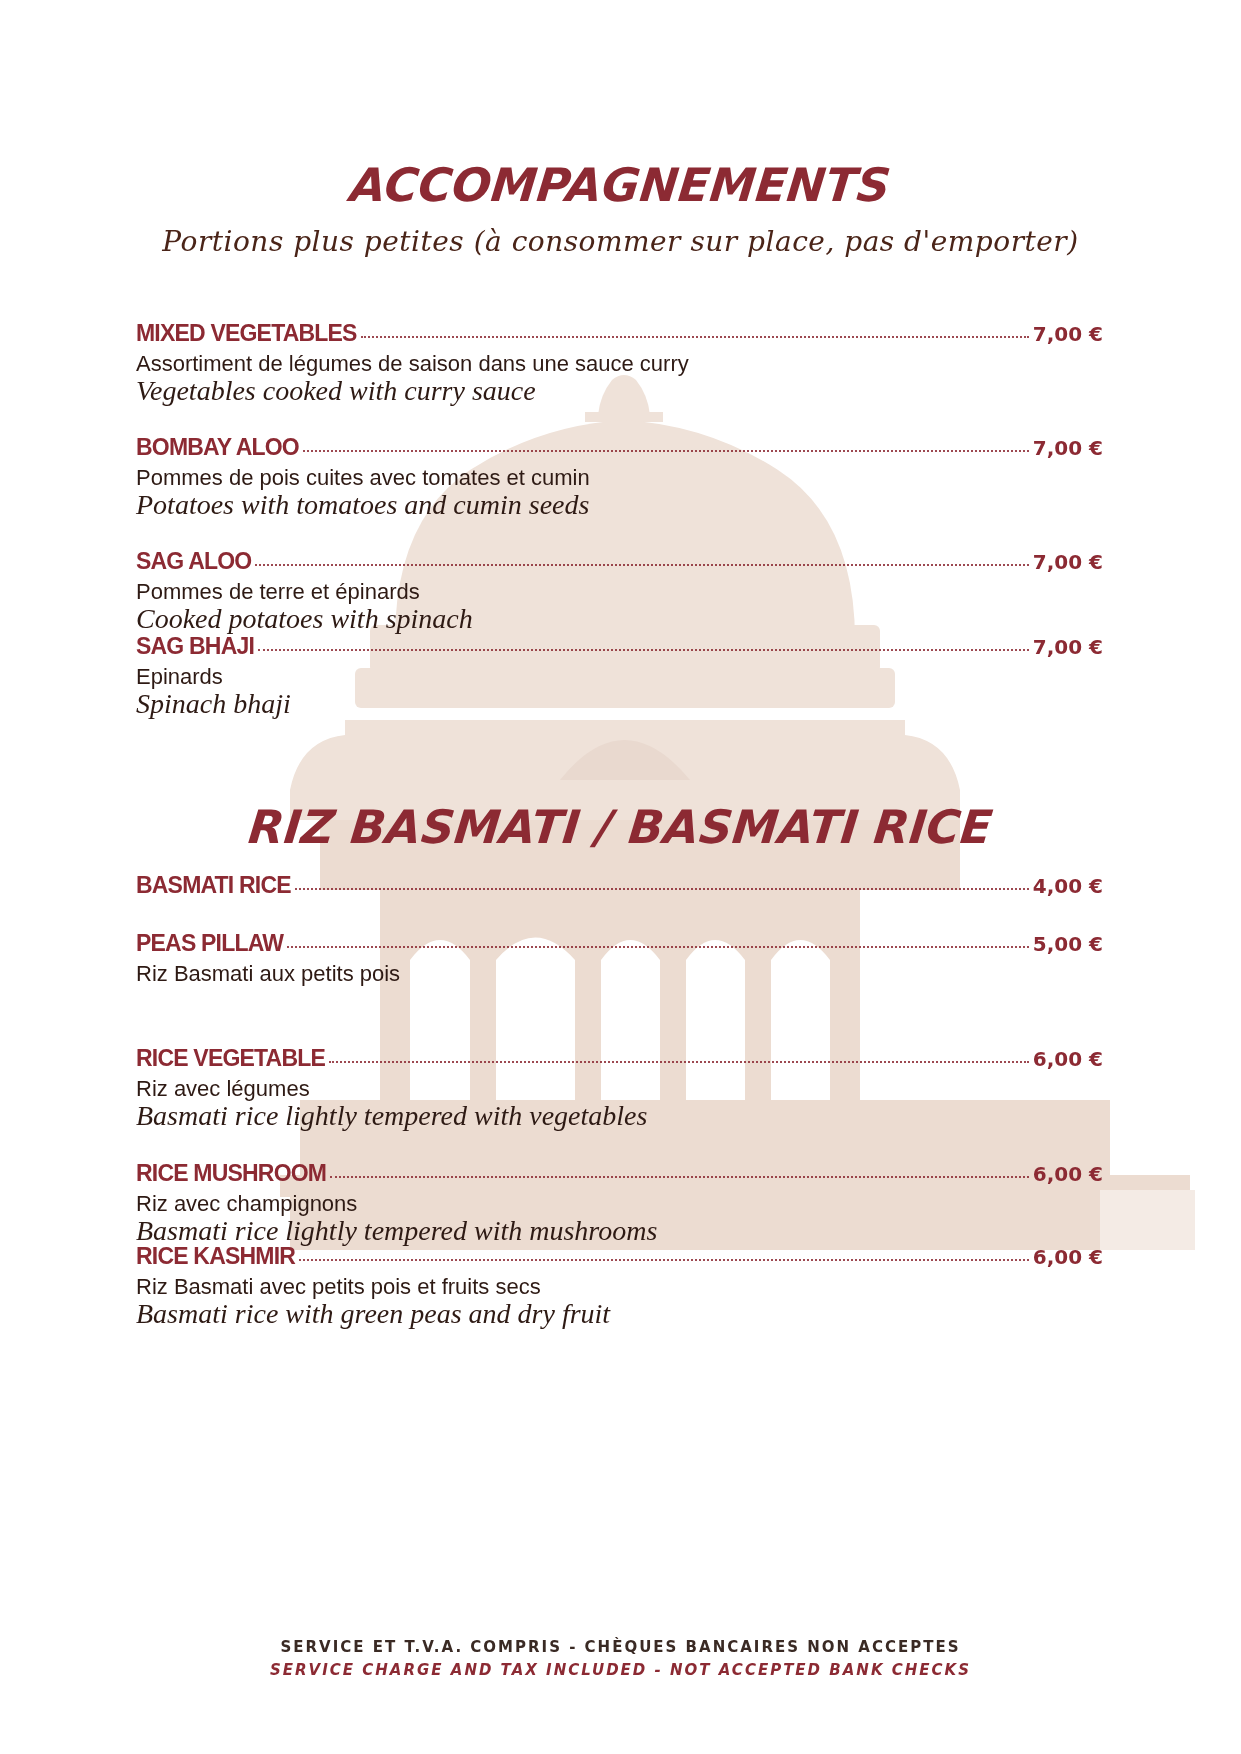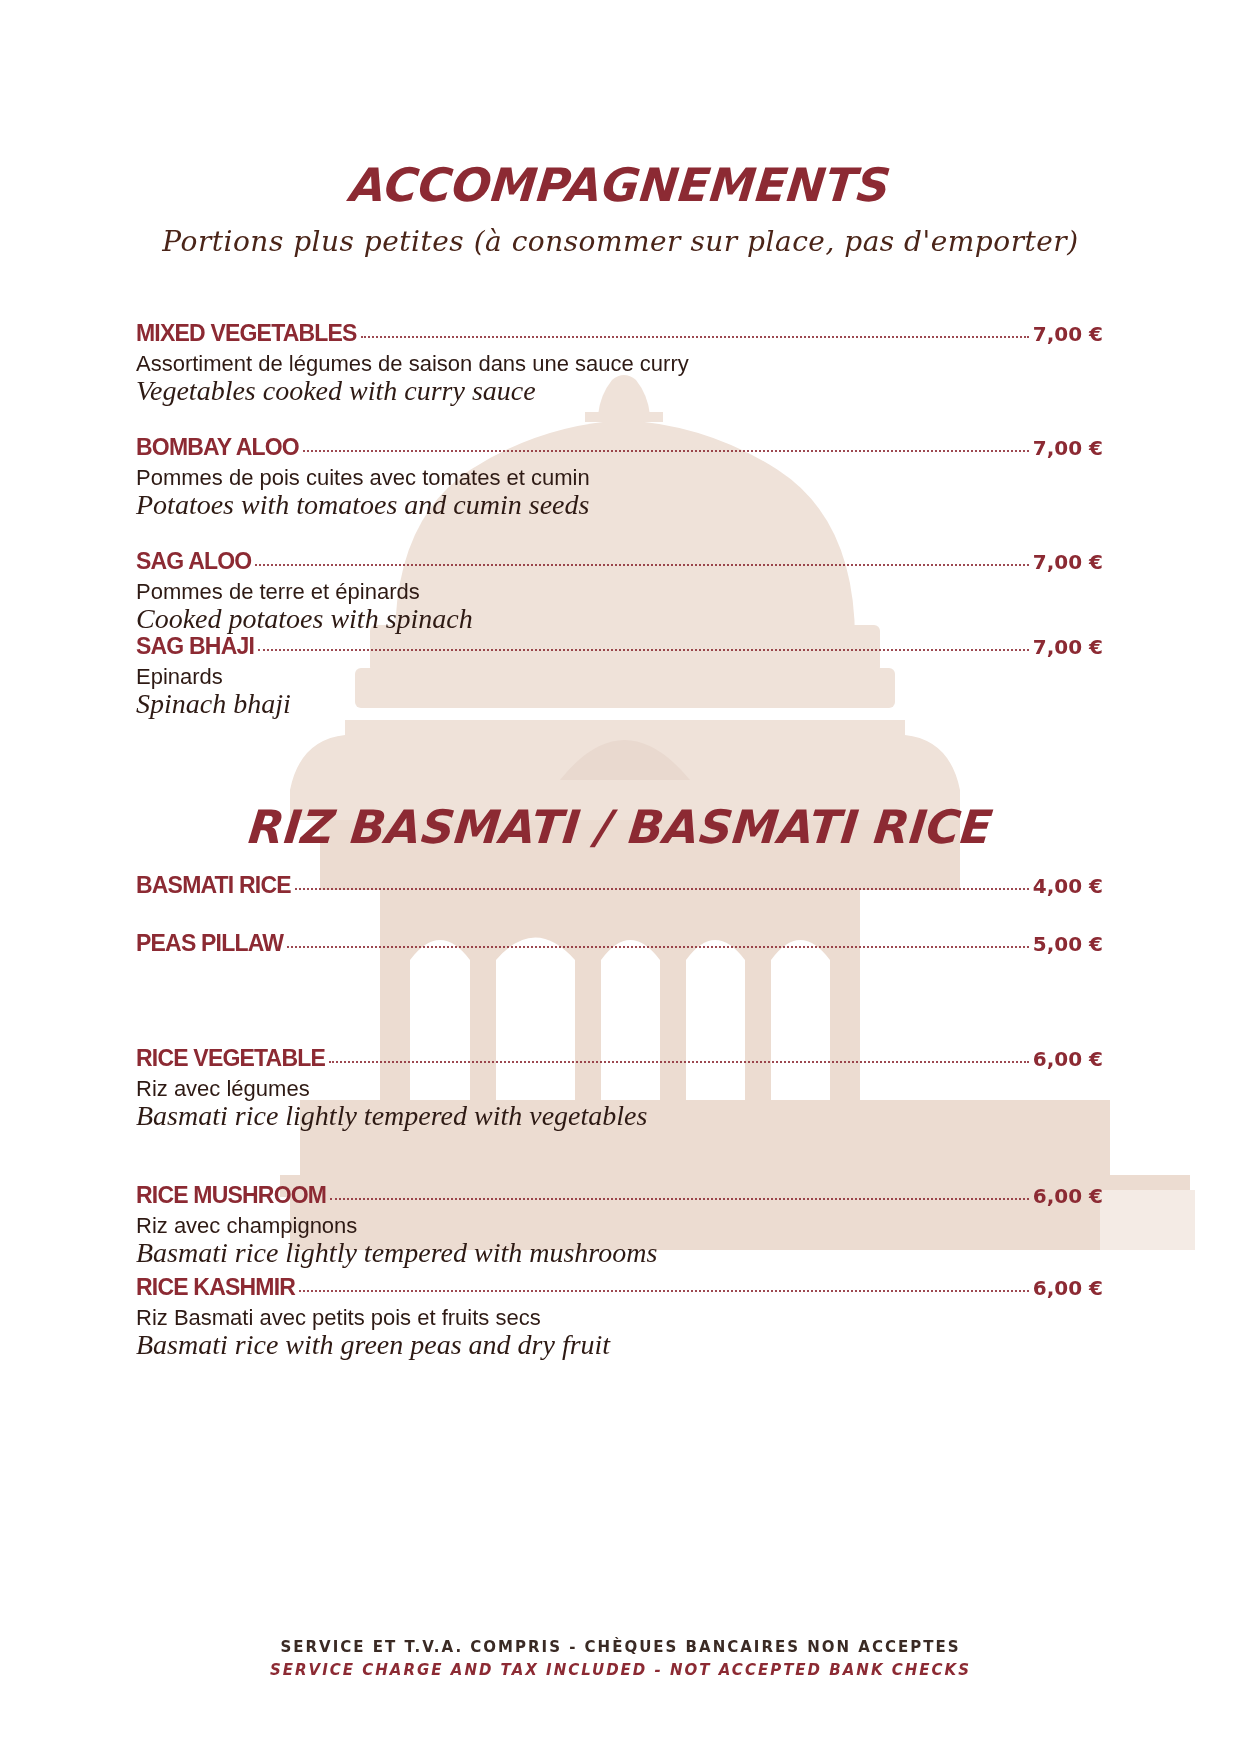--- a/index.html
+++ b/index.html
@@ -148,43 +148,44 @@
     <span class="price">4,00 €</span>
   </div>
 </div>
 
 <div class="item" style="top:930px;">
   <div class="row">
     <span class="name">PEAS PILLAW</span>
     <span class="dots"></span>
     <span class="price">5,00 €</span>
   </div>
+  <div class="desc">Riz Basmati aux petits pois</div>
 </div>
 
 <div class="item" style="top:1045px;">
   <div class="row">
     <span class="name">RICE VEGETABLE</span>
     <span class="dots"></span>
     <span class="price">6,00 €</span>
   </div>
   <div class="desc">Riz avec légumes</div>
   <div class="desc-en">Basmati rice lightly tempered with vegetables</div>
 </div>
 
-<div class="item" style="top:1160px;margin-top:22px;">
+<div class="item" style="top:1160px;">
   <div class="row">
     <span class="name">RICE MUSHROOM</span>
     <span class="dots"></span>
     <span class="price">6,00 €</span>
   </div>
   <div class="desc">Riz avec champignons</div>
   <div class="desc-en">Basmati rice lightly tempered with mushrooms</div>
 </div>
 
-<div class="item" style="top:1274px;">
+<div class="item" style="top:1243px;">
   <div class="row">
     <span class="name">RICE KASHMIR</span>
     <span class="dots"></span>
     <span class="price">6,00 €</span>
   </div>
   <div class="desc">Riz Basmati avec petits pois et fruits secs</div>
   <div class="desc-en">Basmati rice with green peas and dry fruit</div>
 </div>
 
 <div class="footer f1">SERVICE ET T.V.A. COMPRIS - CHÈQUES BANCAIRES NON ACCEPTES</div>

